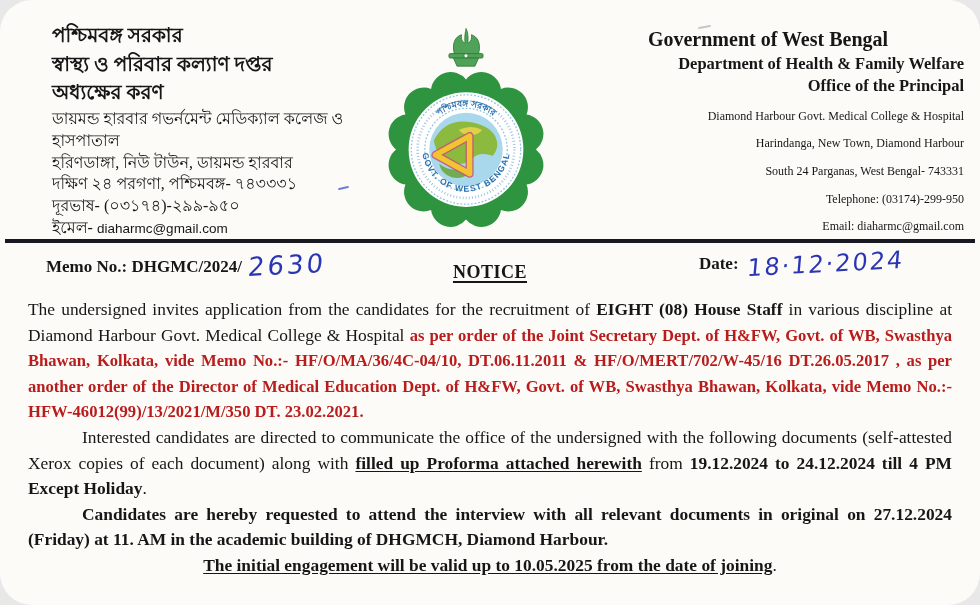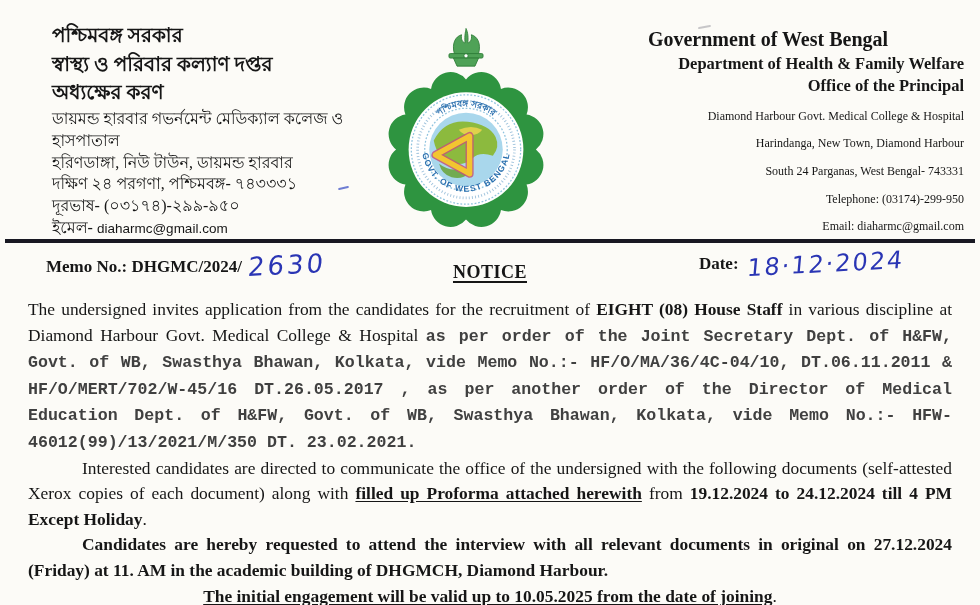--- a/index.html
+++ b/index.html
@@ -1,19 +1,20 @@
 <!DOCTYPE html>
 <html><head>
 <meta charset="utf-8">
 <style>
   html,body{margin:0;padding:0;background:#e8e8e8;}
   .page{
     position:relative;width:980px;height:605px;margin:0 auto;
     background:#fcfbf7;overflow:hidden;color:#161616;
     font-family:"Liberation Serif", serif;
+    border-radius:32px;
   }
   
   .header{display:flex;align-items:flex-start;padding:24px 10px 0 52px;height:216px;box-sizing:border-box;}
   .bn-block{width:308px;flex:0 0 auto;line-height:1.18;}
   .bn-big{font-size:20px;font-weight:bold;margin:0 0 5px 0;}
   .bn-small{font-size:16px;margin:0 0 3px 0;}
   .bn-email-latin{font-family:"Liberation Sans",sans-serif;font-size:13.5px;}
   .emblem-block{width:212px;flex:0 0 auto;display:flex;justify-content:center;}
   .en-block{flex:1;text-align:right;padding-right:6px;line-height:1.3;}
   .en-l1{font-size:20px;font-weight:bold;margin:2px 0 1px;text-align:center;}
@@ -34,21 +35,21 @@
   
   .notice-title{
     text-align:center;margin-top:46px;font-size:18px;font-weight:bold;
     text-decoration:underline;text-decoration-thickness:2px;text-underline-offset:3px;
     letter-spacing:.5px;
   }
   
   .body-text{padding:14px 28px 0 28px;font-size:17.4px;line-height:25.6px;text-align:justify;}
   .body-text p{margin:0;}
   .indent{text-indent:54px;}
-  .sans{font-family:Liberation Mono, monospace;font-size:16.6px;font-weight:600;color:#404040;}
+  .sans{font-family:Liberation Serif, serif;font-size:16.6px;font-weight:600;color:#b91c1c;}
   .b{font-weight:bold;}
   .bu{font-weight:bold;text-decoration:underline;text-underline-offset:2px;margin-top:46px;}
   .final-line{text-align:center;margin-top:0;}
   
   .pen-dash{position:absolute;left:338px;top:187px;width:11px;height:2px;background:#5566cc;border-radius:2px;transform:rotate(-14deg);opacity:.85;}
   .gray-dash{position:absolute;left:698px;top:26px;width:13px;height:2px;background:#9a9aa2;border-radius:2px;transform:rotate(-10deg);opacity:.55;}
 </style>
 </head>
 <body>
 

